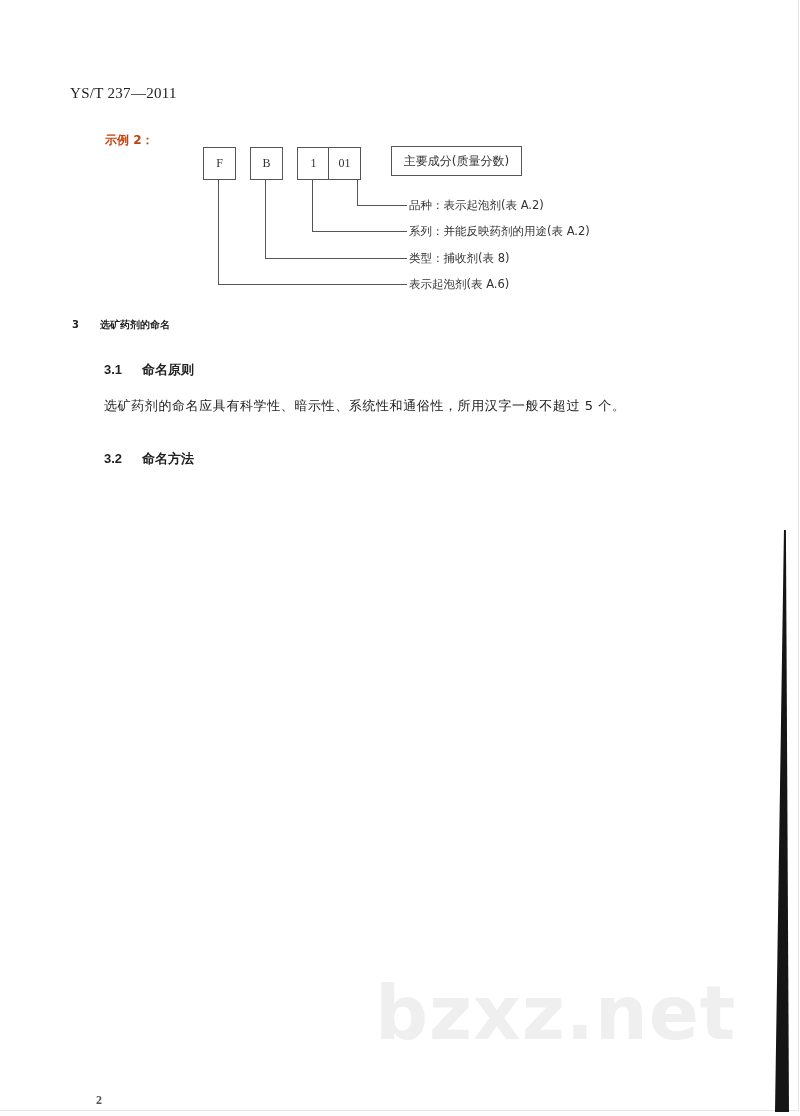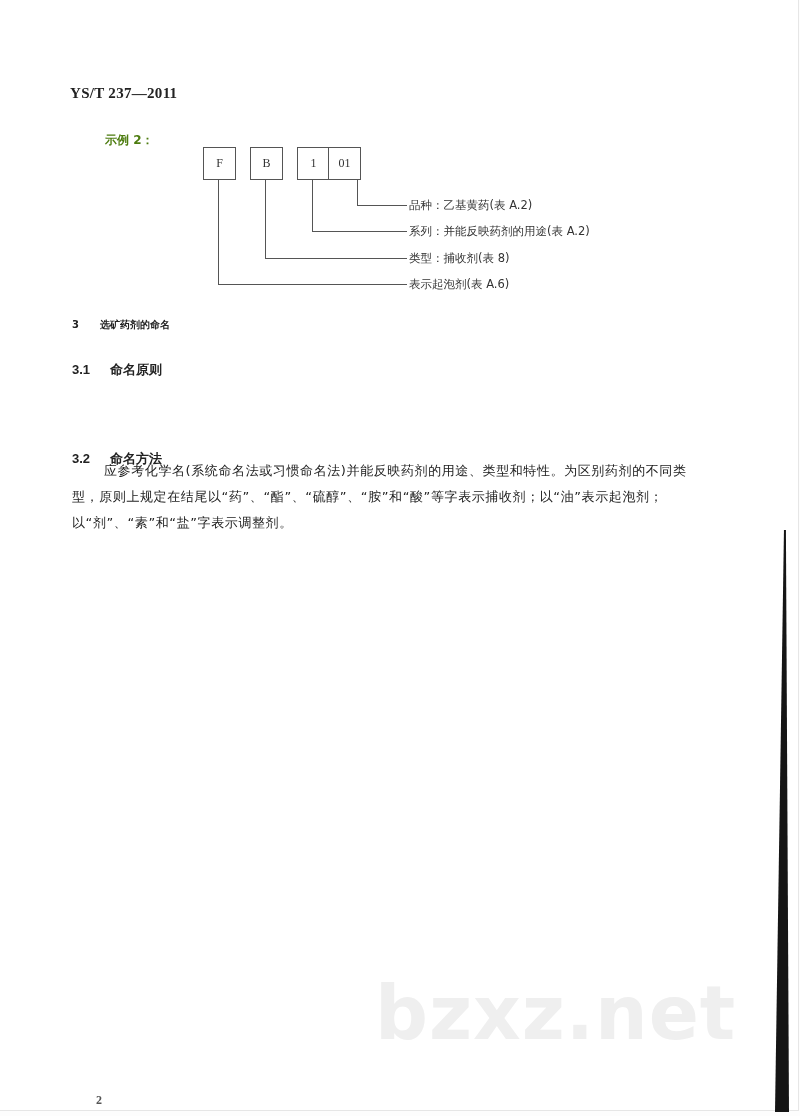--- a/index.html
+++ b/index.html
@@ -4,79 +4,80 @@
 <style>
   html, body { margin: 0; padding: 0; }
   body {
     width: 800px; height: 1116px; position: relative; overflow: hidden;
     background: #fdfdfd;
     font-family: "DejaVu Sans", sans-serif;
     color: #222;
   }
   .page { position: absolute; left: 0; top: 0; width: 798px; height: 1110px; background: #ffffff; border-right: 1px solid #e6e6e6; border-bottom: 1px solid #e6e6e6; }
   .abs { position: absolute; white-space: nowrap; }
-  .std-code { left: 70px; top: 85px; font-family: "Liberation Serif", serif; font-weight: bold; font-size: 15px; letter-spacing: 0.3px; }
-  .example-label { left: 105px; top: 132px; font-size: 12px; font-weight: bold; color: #4d7c0f; }
+  .std-code { left: 70px; top: 85px; font-family: "Liberation Serif", serif; font-weight: normal; font-size: 15px; letter-spacing: 0.3px; }
+  .example-label { left: 105px; top: 132px; font-size: 12px; font-weight: bold; color: #c2410c; }
   .box { position: absolute; border: 1.5px solid #555; background: #fff; font-family: "Liberation Serif", serif; font-size: 12px; display: flex; align-items: center; justify-content: center; box-sizing: border-box; color: #333; }
   .code-box { width: 33px; height: 33px; top: 147px; }
   .label-box { left: 391px; top: 146px; width: 131px; height: 30px; font-family: "DejaVu Sans", sans-serif; font-size: 12px; }
   .dash { left: 330px; top: 155px; font-size: 11px; color: #555; }
   .vline { position: absolute; width: 1.4px; background: #555; }
   .hline { position: absolute; height: 1.4px; background: #555; }
   .callout { position: absolute; font-size: 11.5px; color: #333; left: 409px; }
   .h1 { left: 72px; top: 318px; font-size: 10px; font-weight: bold; }
   .h1 .n { display: inline-block; width: 28px; }
   .h2 { left: 72px; font-size: 13px; font-weight: bold; }
-  .h2 .n { display: inline-block; width: 38px; font-family: "Liberation Sans", sans-serif; }
+  .h2 .n { display: inline-block; width: 38px; font-family: "Liberation Sans", sans-serif; margin-left: 32px; }
   .para { position: absolute; left: 72px; width: 620px; font-size: 13px; line-height: 26px; color: #222; letter-spacing: 0.6px; }
   .indent { text-indent: 32px; }
   .watermark { left: 375px; top: 970px; font-family: "DejaVu Sans", sans-serif; font-weight: bold; font-size: 74px; color: #efefef; letter-spacing: 1px; }
   .page-num { left: 96px; top: 1093px; font-family: "Liberation Serif", serif; font-weight: bold; font-size: 12px; color: #555; }
   .scan-edge { position: absolute; left: 775px; top: 530px; width: 14px; height: 582px; background: #151515; clip-path: polygon(64% 0, 78% 0, 100% 100%, 0 100%); }
 </style>
 </head>
 <body>
 
 <div class="page">
 
   <div class="abs std-code">YS/T 237—2011</div>
 
   <div class="abs example-label">示例 2：</div>
 
   <div class="box code-box" style="left:203px">F</div>
   <div class="box code-box" style="left:250px">B</div>
   <div class="box code-box" style="left:297px">1</div>
   <div class="abs dash" style="left:332px;top:157px">-</div>
   <div class="box code-box" style="left:328px">01</div>
+  <div class="box label-box">主要成分(质量分数)</div>
 
   <div class="vline" style="left:357px;top:180px;height:26px"></div>
   <div class="hline" style="left:357px;top:205px;width:50px"></div>
   <div class="vline" style="left:312px;top:180px;height:52px"></div>
   <div class="hline" style="left:312px;top:231px;width:95px"></div>
   <div class="vline" style="left:265px;top:180px;height:79px"></div>
   <div class="hline" style="left:265px;top:258px;width:142px"></div>
   <div class="vline" style="left:218px;top:180px;height:105px"></div>
   <div class="hline" style="left:218px;top:284px;width:189px"></div>
 
-  <div class="callout" style="top:198px">品种：乙基黄药(表 A.2)</div>
+  <div class="callout" style="top:198px">品种：表示起泡剂(表 A.2)</div>
   <div class="callout" style="top:224px">系列：并能反映药剂的用途(表 A.2)</div>
   <div class="callout" style="top:251px">类型：捕收剂(表 8)</div>
   <div class="callout" style="top:277px">表示起泡剂(表 A.6)</div>
 
   <div class="abs h1">
     <span class="n">3</span><span>选矿药剂的命名</span>
   </div>
 
   <div class="abs h2" style="top:361px">
     <span class="n">3.1</span><span>命名原则</span>
   </div>
+  <div class="para indent" style="top:393px">选矿药剂的命名应具有科学性、暗示性、系统性和通俗性，所用汉字一般不超过 5 个。</div>
 
   <div class="abs h2" style="top:450px">
     <span class="n">3.2</span><span>命名方法</span>
   </div>
-  <div class="para indent" style="top:458px">应参考化学名(系统命名法或习惯命名法)并能反映药剂的用途、类型和特性。为区别药剂的不同类型，原则上规定在结尾以“药”、“酯”、“硫醇”、“胺”和“酸”等字表示捕收剂；以“油”表示起泡剂；以“剂”、“素”和“盐”字表示调整剂。</div>
 
   <div class="abs watermark">bzxz.net</div>
 
   <div class="abs page-num">2</div>
 
   <div class="scan-edge"></div>
 </div>
 
 </body></html>

